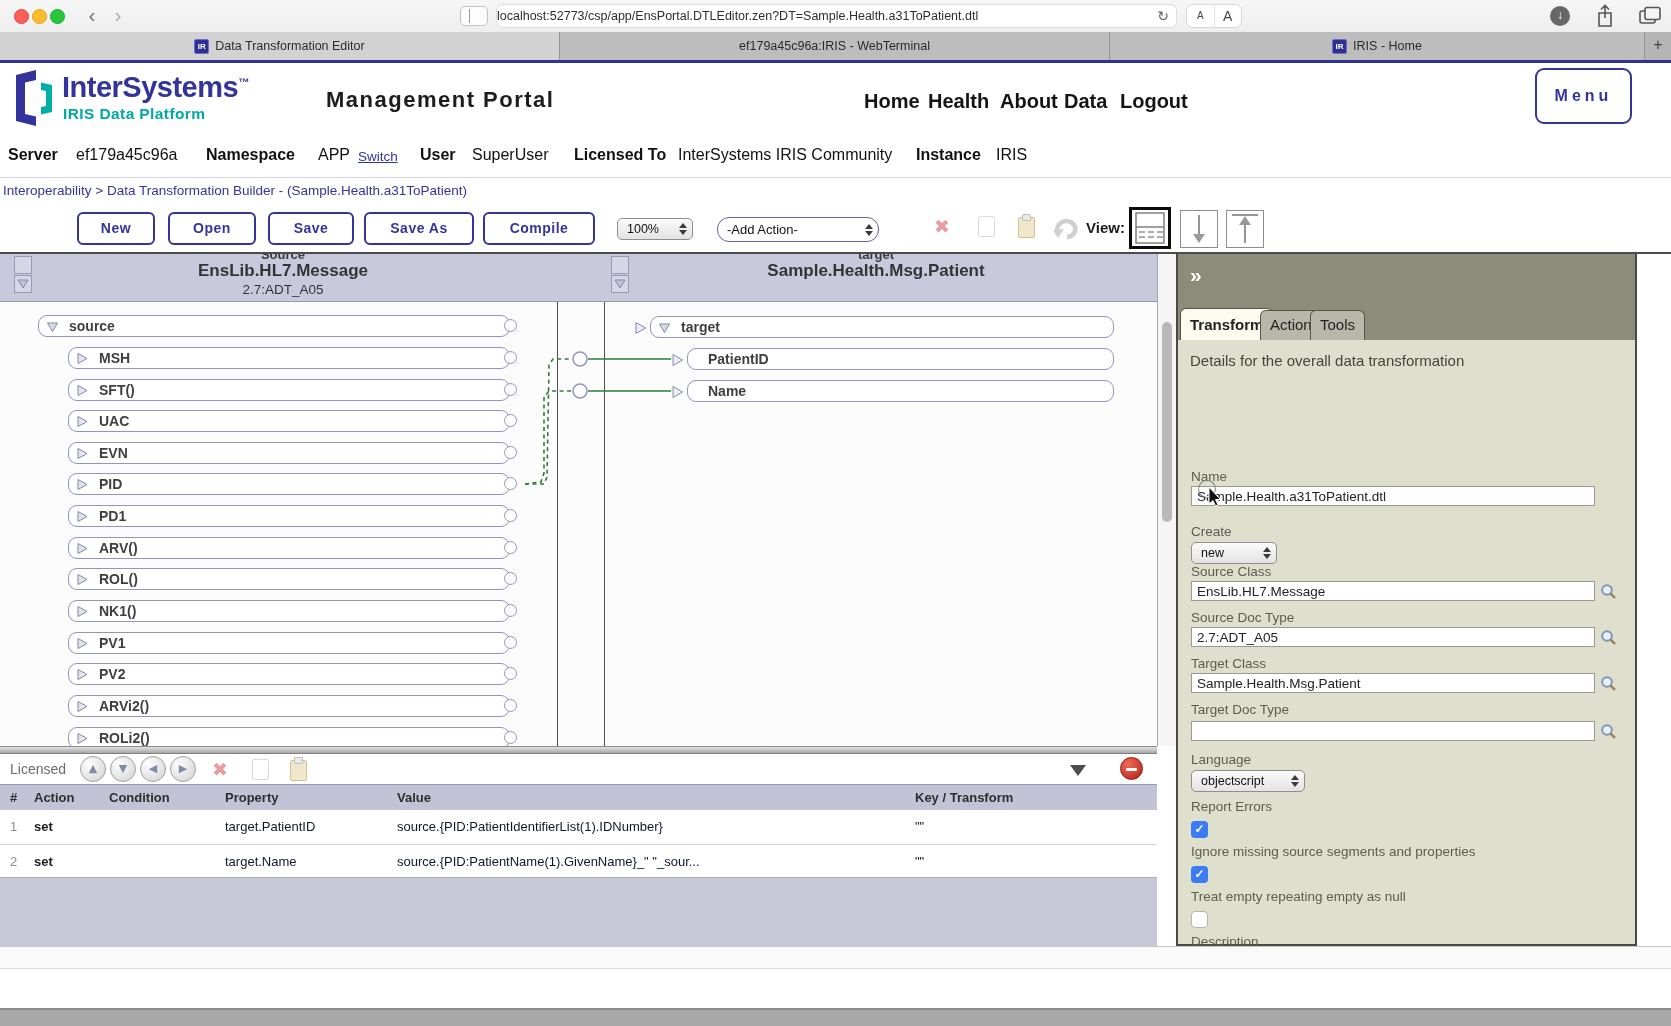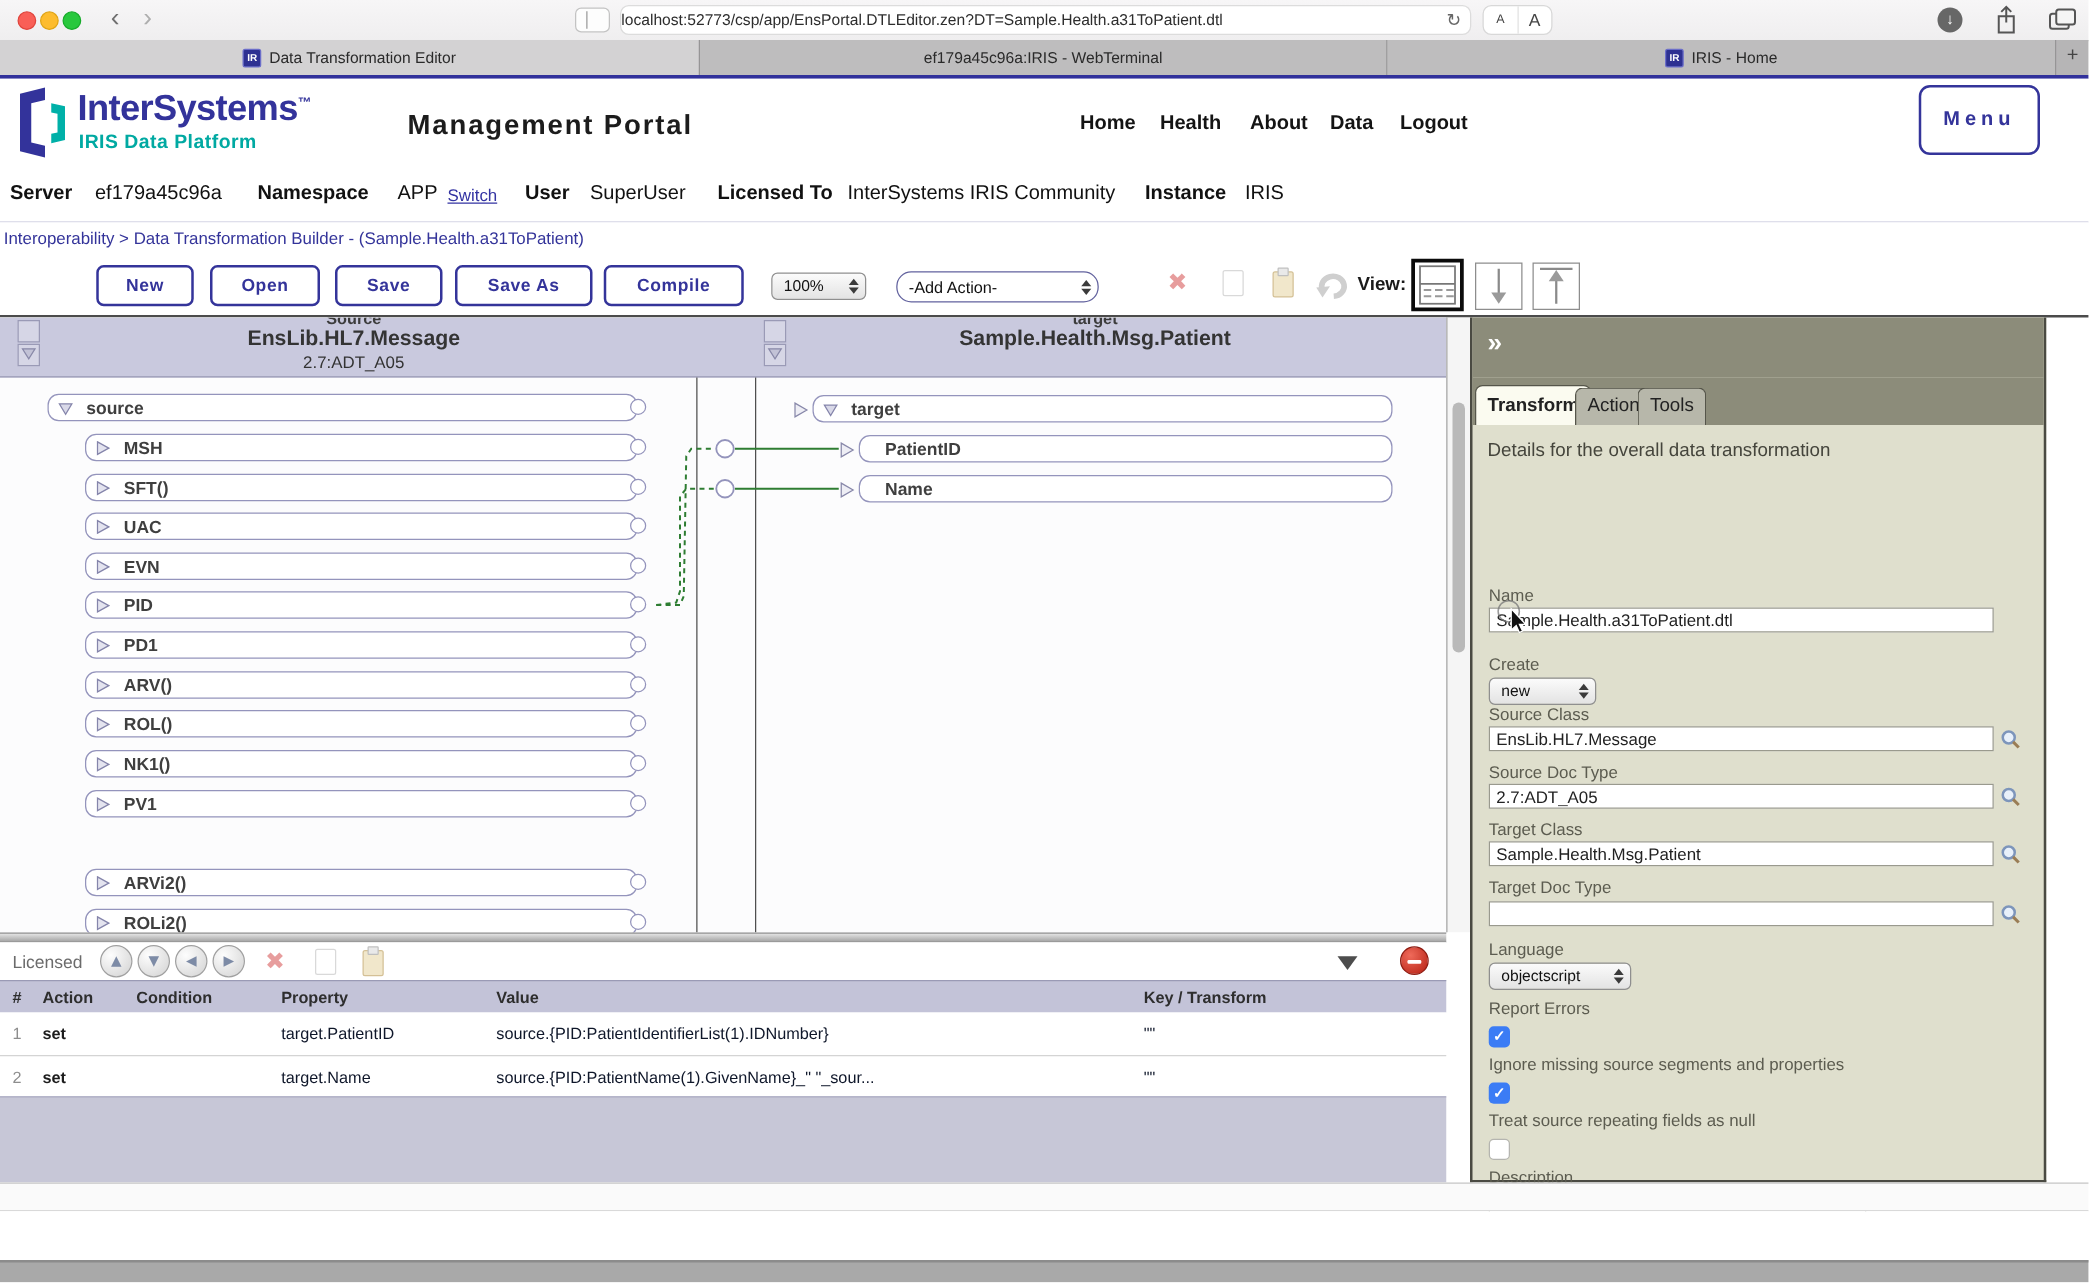--- a/index.html
+++ b/index.html
@@ -45,21 +45,21 @@
        font-size:16px;line-height:26px;color:#444;}
 
   .blue-line{position:absolute;left:0;top:60px;width:1671px;height:3px;background:#31319b;}
 
   
   .phead{position:absolute;left:0;top:63px;width:1671px;height:70px;background:#fff;}
   .brand{position:absolute;left:62px;top:8px;font-size:29px;font-weight:bold;color:#33339b;letter-spacing:-0.5px;}
   .brand sup{font-size:11px;}
   .platform{position:absolute;left:63px;top:42px;font-size:15.5px;font-weight:bold;color:#00a9a2;letter-spacing:0.4px;}
   .ptitle{position:absolute;left:326px;top:24px;font-size:22px;font-weight:bold;color:#1c1c1c;letter-spacing:1.5px;}
-  .pnav{position:absolute;top:27px;font-size:16px;font-weight:bold;color:#141414;}
+  .pnav{position:absolute;top:27px;font-size:20px;font-weight:bold;color:#141414;}
   .menu-btn{position:absolute;left:1535px;top:5px;width:97px;height:56px;border:2px solid #34349a;
         border-radius:9px;background:#fff;box-sizing:border-box;text-align:center;line-height:52px;
         font-size:16px;font-weight:bold;color:#34349a;letter-spacing:4px;}
 
   
   .sbar{position:absolute;left:0;top:133px;width:1671px;height:45px;background:#fff;border-bottom:1px solid #d5d5e5;box-sizing:border-box;}
   .sbar span{position:absolute;top:13px;font-size:16px;color:#111;}
   .sbar .lb{font-weight:bold;}
   .sbar .lnk{top:16px;font-size:13.5px;color:#3333a2;text-decoration:underline;}
 
@@ -415,20 +415,27 @@
         <span class="lbl">NK1()</span>
         <span class="port"></span>
       </div>
       <div class="trow" style="left:68px;top:330px;width:440px;">
         <svg class="tri" width="12" height="13" viewBox="0 0 12 13">
             <polygon points="2,1.5 11,6.5 2,11.5" fill="#e4e4ef" stroke="#8585ab"></polygon>
           </svg>
         <span class="lbl">PV1</span>
         <span class="port"></span>
       </div>
+      <div class="trow" style="left:68px;top:361px;width:440px;">
+        <svg class="tri" width="12" height="13" viewBox="0 0 12 13">
+            <polygon points="2,1.5 11,6.5 2,11.5" fill="#e4e4ef" stroke="#8585ab"></polygon>
+          </svg>
+        <span class="lbl">PV2</span>
+        <span class="port"></span>
+      </div>
       <div class="trow" style="left:68px;top:393px;width:440px;">
         <svg class="tri" width="12" height="13" viewBox="0 0 12 13">
             <polygon points="2,1.5 11,6.5 2,11.5" fill="#e4e4ef" stroke="#8585ab"></polygon>
           </svg>
         <span class="lbl">ARVi2()</span>
         <span class="port"></span>
       </div>
       <div class="trow" style="left:68px;top:425px;width:440px;">
         <svg class="tri" width="12" height="13" viewBox="0 0 12 13">
             <polygon points="2,1.5 11,6.5 2,11.5" fill="#e4e4ef" stroke="#8585ab"></polygon>
@@ -576,21 +583,21 @@
             <i class="dn"></i>
           </span>
       </div>
 
       <div class="ilabel" style="top:459px;">Report Errors</div>
       <span class="cb on" style="top:481px;">✓</span>
 
       <div class="ilabel" style="top:504px;">Ignore missing source segments and properties</div>
       <span class="cb on" style="top:526px;">✓</span>
 
-      <div class="ilabel" style="top:549px;">Treat source repeating fields as null</div>
+      <div class="ilabel" style="top:549px;">Treat empty repeating empty as null</div>
       <span class="cb off" style="top:571px;"></span>
 
       <div class="ilabel" style="top:594px;">Description</div>
       <textarea class="itextarea" style="top: 611px;"></textarea>
       <span class="grip" style="top:665px;"></span>
     </div>
   </div>
 
   <div class="hscroll"></div>
   <div class="white-strip"></div>

